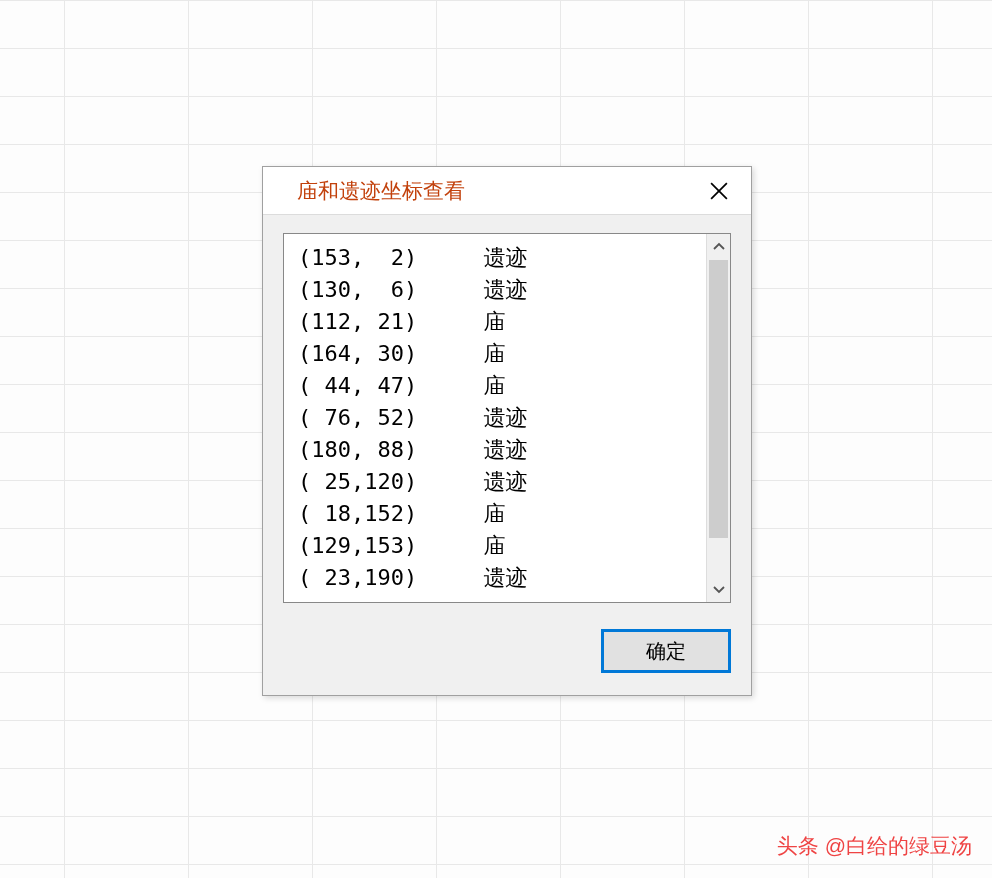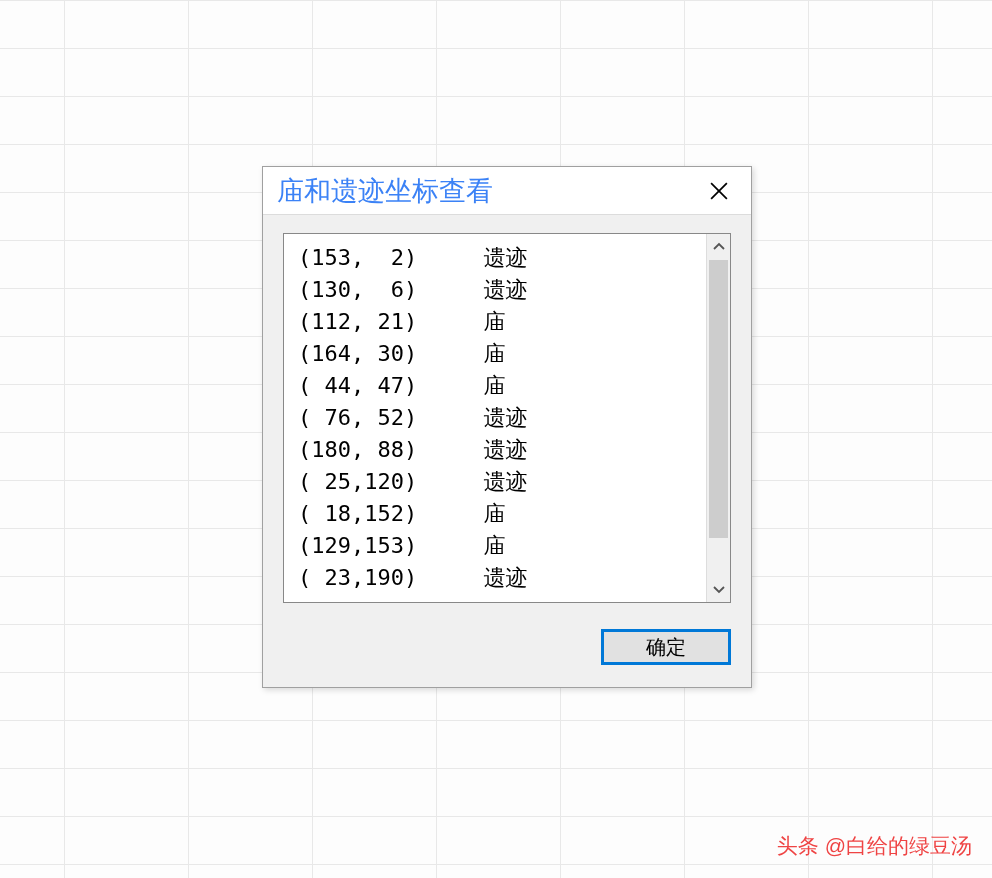--- a/index.html
+++ b/index.html
@@ -32,22 +32,23 @@
     .titlebar {
       display: flex;
       justify-content: space-between;
       align-items: center;
       height: 48px;
       padding: 0 10px 0 14px;
       background: #ffffff;
       border-bottom: 1px solid #dcdcdc;
     }
     .title-text {
-      font-size: 27px;
-      color: #3b82f6;
+      font-size: 21px;
+      color: #c2410c;
+      margin-left: 20px;
     }
     .close-btn {
       width: 44px;
       height: 36px;
       display: flex;
       align-items: center;
       justify-content: center;
       cursor: pointer;
     }
     .close-btn svg { width: 18px; height: 18px; }
@@ -105,21 +106,21 @@
       background: #cdcdcd;
     }
     .button-row {
       display: flex;
       justify-content: flex-end;
       gap: 18px;
       padding: 8px 20px 22px 20px;
     }
     .btn {
       width: 130px;
-      height: 36px;
+      height: 44px;
       font-size: 20px;
       background: #e1e1e1;
       border: 1px solid #adadad;
       cursor: pointer;
       display: flex;
       align-items: center;
       justify-content: center;
       font-family: inherit;
     }
     .btn.primary {

